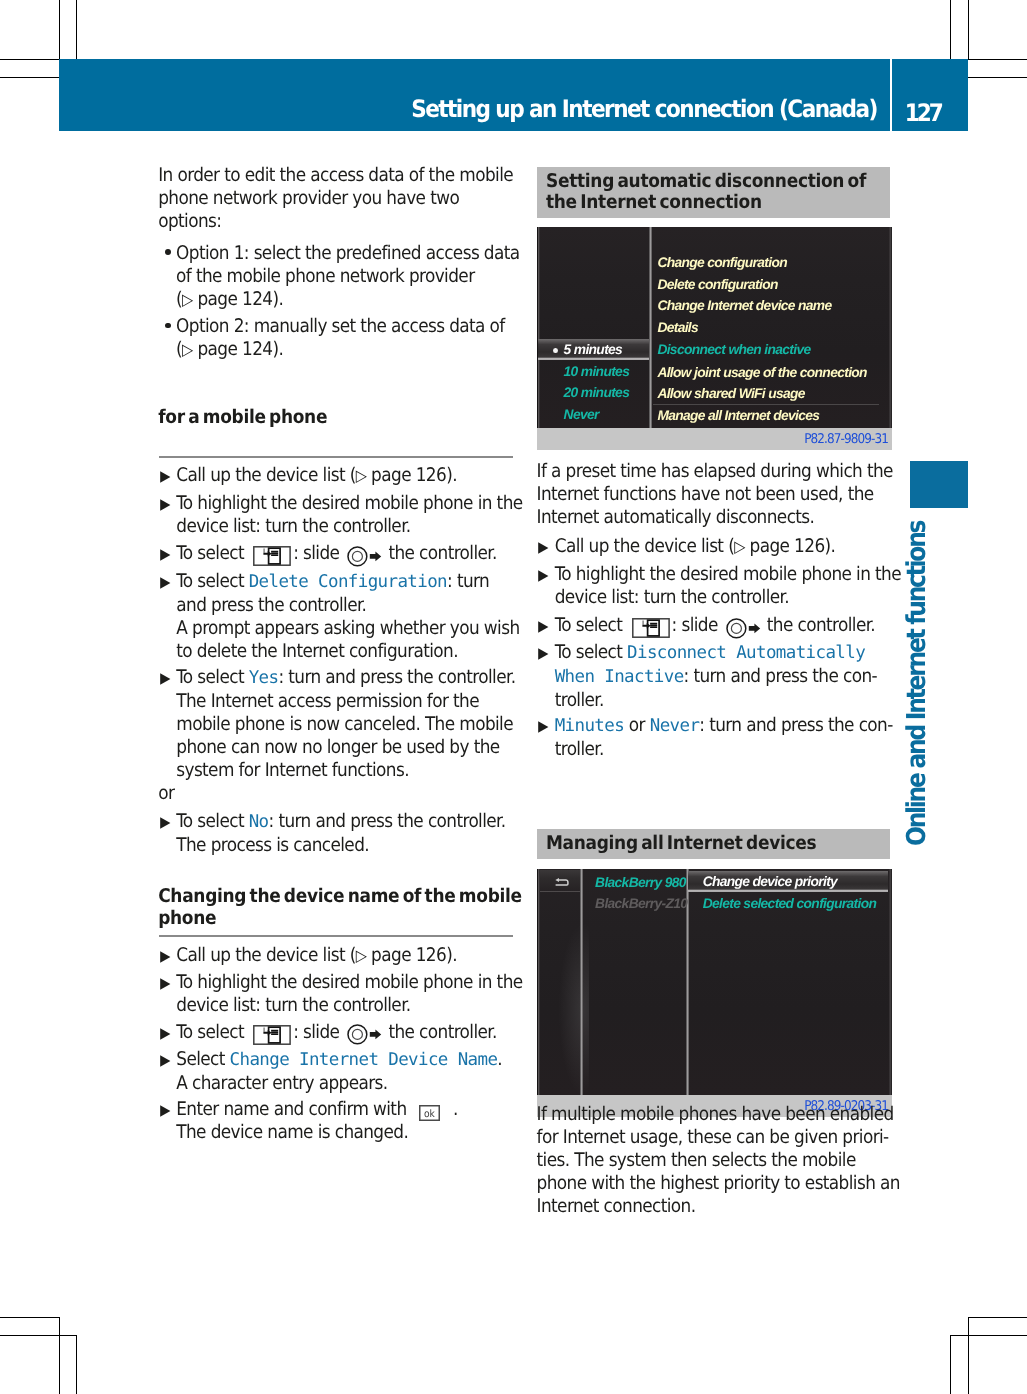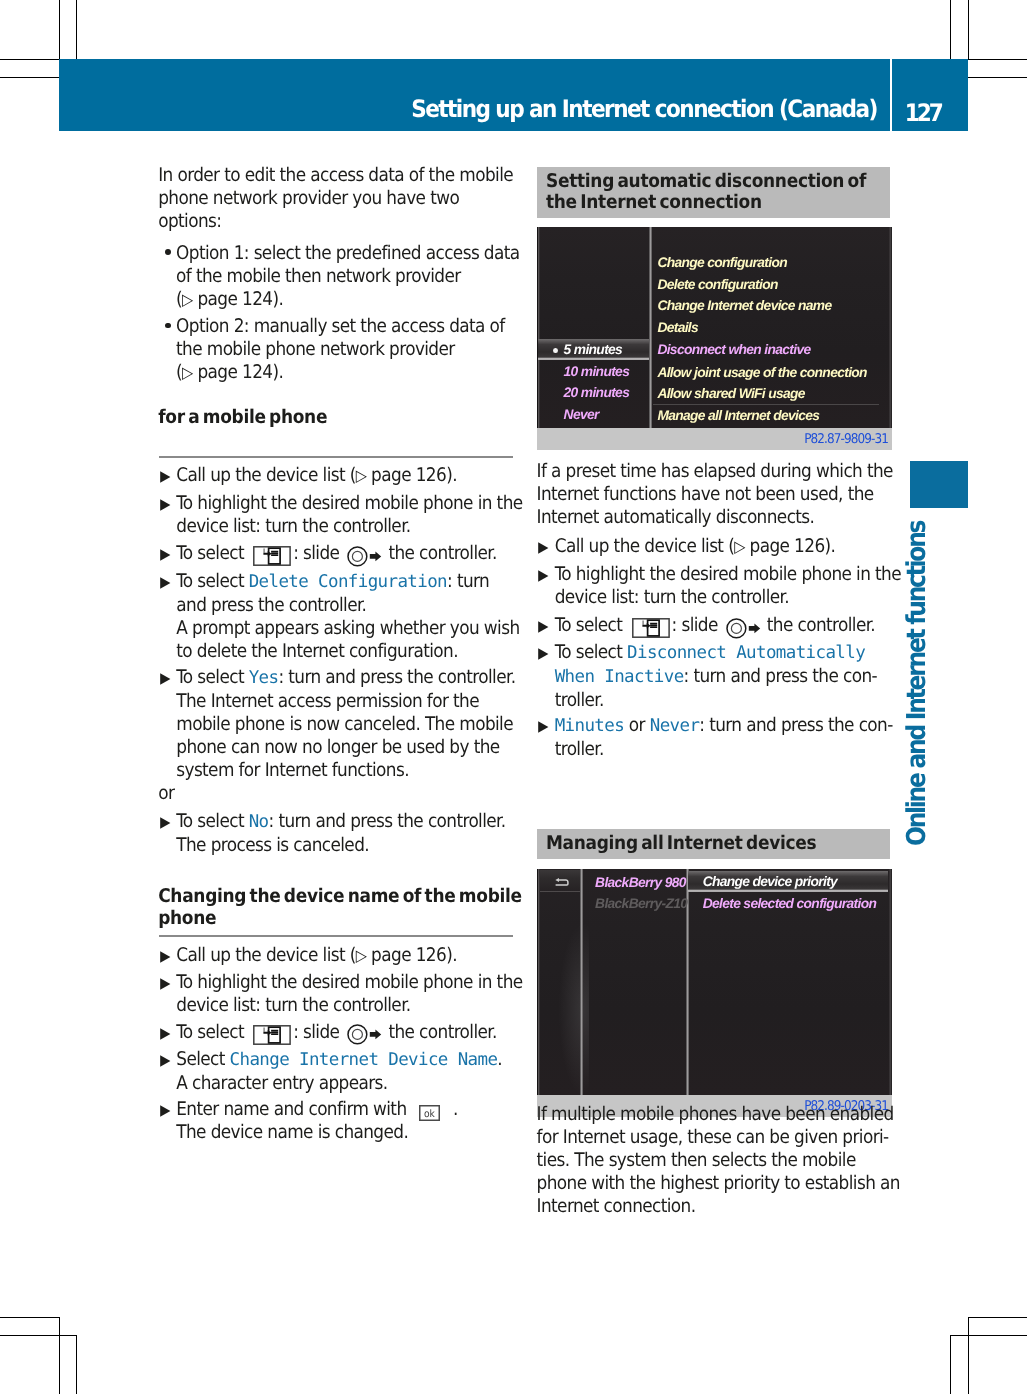--- a/index.html
+++ b/index.html
@@ -77,21 +77,21 @@
   .scr-right-bezel{position:absolute;right:0;top:0;width:3px;height:100%;
           background:linear-gradient(90deg,#262224 0%,#4a4648 40%,#191718 100%);}
   .scr-divider{position:absolute;top:0;width:3px;height:100%;
           background:linear-gradient(90deg,#3c3a3b 0%,#8e8c8d 38%,#a3a1a2 55%,#4a4748 100%);}
   .scr-glow{position:absolute;left:0;top:0;width:52px;height:100%;
           background:radial-gradient(ellipse 34px 120px at 46px 62%,rgba(255,255,255,0.10),rgba(255,255,255,0) 72%);}
   .hl-row{position:absolute;
           background:linear-gradient(180deg,#6e6c6d 0%,#5d5a5b 9%,#3c393a 26%,#2d2a2b 62%,#393637 86%,#b6b4b5 93%,#a8a6a7 100%);}
   .mi{position:absolute;white-space:nowrap;font-family:"Liberation Sans",sans-serif;
       font-style:italic;font-weight:bold;font-size:13.8px;letter-spacing:-0.65px;
-      color:#f0abfc;line-height:22px;}
+      color:#14b8a6;line-height:22px;}
   .mi.dim{color:#fef9c3;}
   .mi.dim2{color:#5f5c5d;}
   .mi.sel{color:#fdfdfd;}
   .mi .midot{position:absolute;left:-10.8px;top:8.4px;width:4.8px;height:5.2px;
              border-radius:50%;background:#f4f4f4;}
   .mi-sep{position:absolute;left:116px;width:226.5px;height:1px;background:#4a4748;}
   .backbox{position:absolute;left:3.5px;top:1.2px;width:39.7px;height:21.3px;
            background:linear-gradient(180deg,#3a3738 0%,#2e2b2c 40%,#262224 100%);
            border-bottom:1px solid #4e4a4b;}
   .backbox svg{position:absolute;left:14.5px;top:7.4px;}
@@ -130,27 +130,26 @@
 <div class="tab-text">Online and Internet functions</div>
 <div class="col colL bt">
 <div class="para" style="top:164.3px">
 <div class="ln">In order to edit the access data of the mobile</div>
 <div class="ln">phone network provider you have two</div>
 <div class="ln">options:</div>
 </div>
 <div class="bitem" style="top:242.1px">
 <span class="bmark">•</span>
 <div class="ln">Option 1: select the predefined access data</div>
-<div class="ln">of the mobile then network provider</div>
+<div class="ln">of the mobile phone network provider</div>
 <div class="ln">(<span class="refmark">▷</span> page 124).</div>
 </div>
 <div class="bitem" style="top:315.4px">
 <span class="bmark">•</span>
 <div class="ln">Option 2: manually set the access data of</div>
-<div class="ln">the mobile phone network provider</div>
 <div class="ln">(<span class="refmark">▷</span> page 124).</div>
 </div>
 <div class="h2" style="top:405.6px">
 <div>for a mobile phone</div>
 </div>
 <div class="rule" style="top:455.6px"></div>
 <div class="step" style="top:463.8px">
 <i class="tri">
           <svg width="11" height="12" viewBox="0 0 11 12">
             <path d="M0.2 0.2 10.4 6 0.2 11.8z" fill="#1d1d1b"></path>

